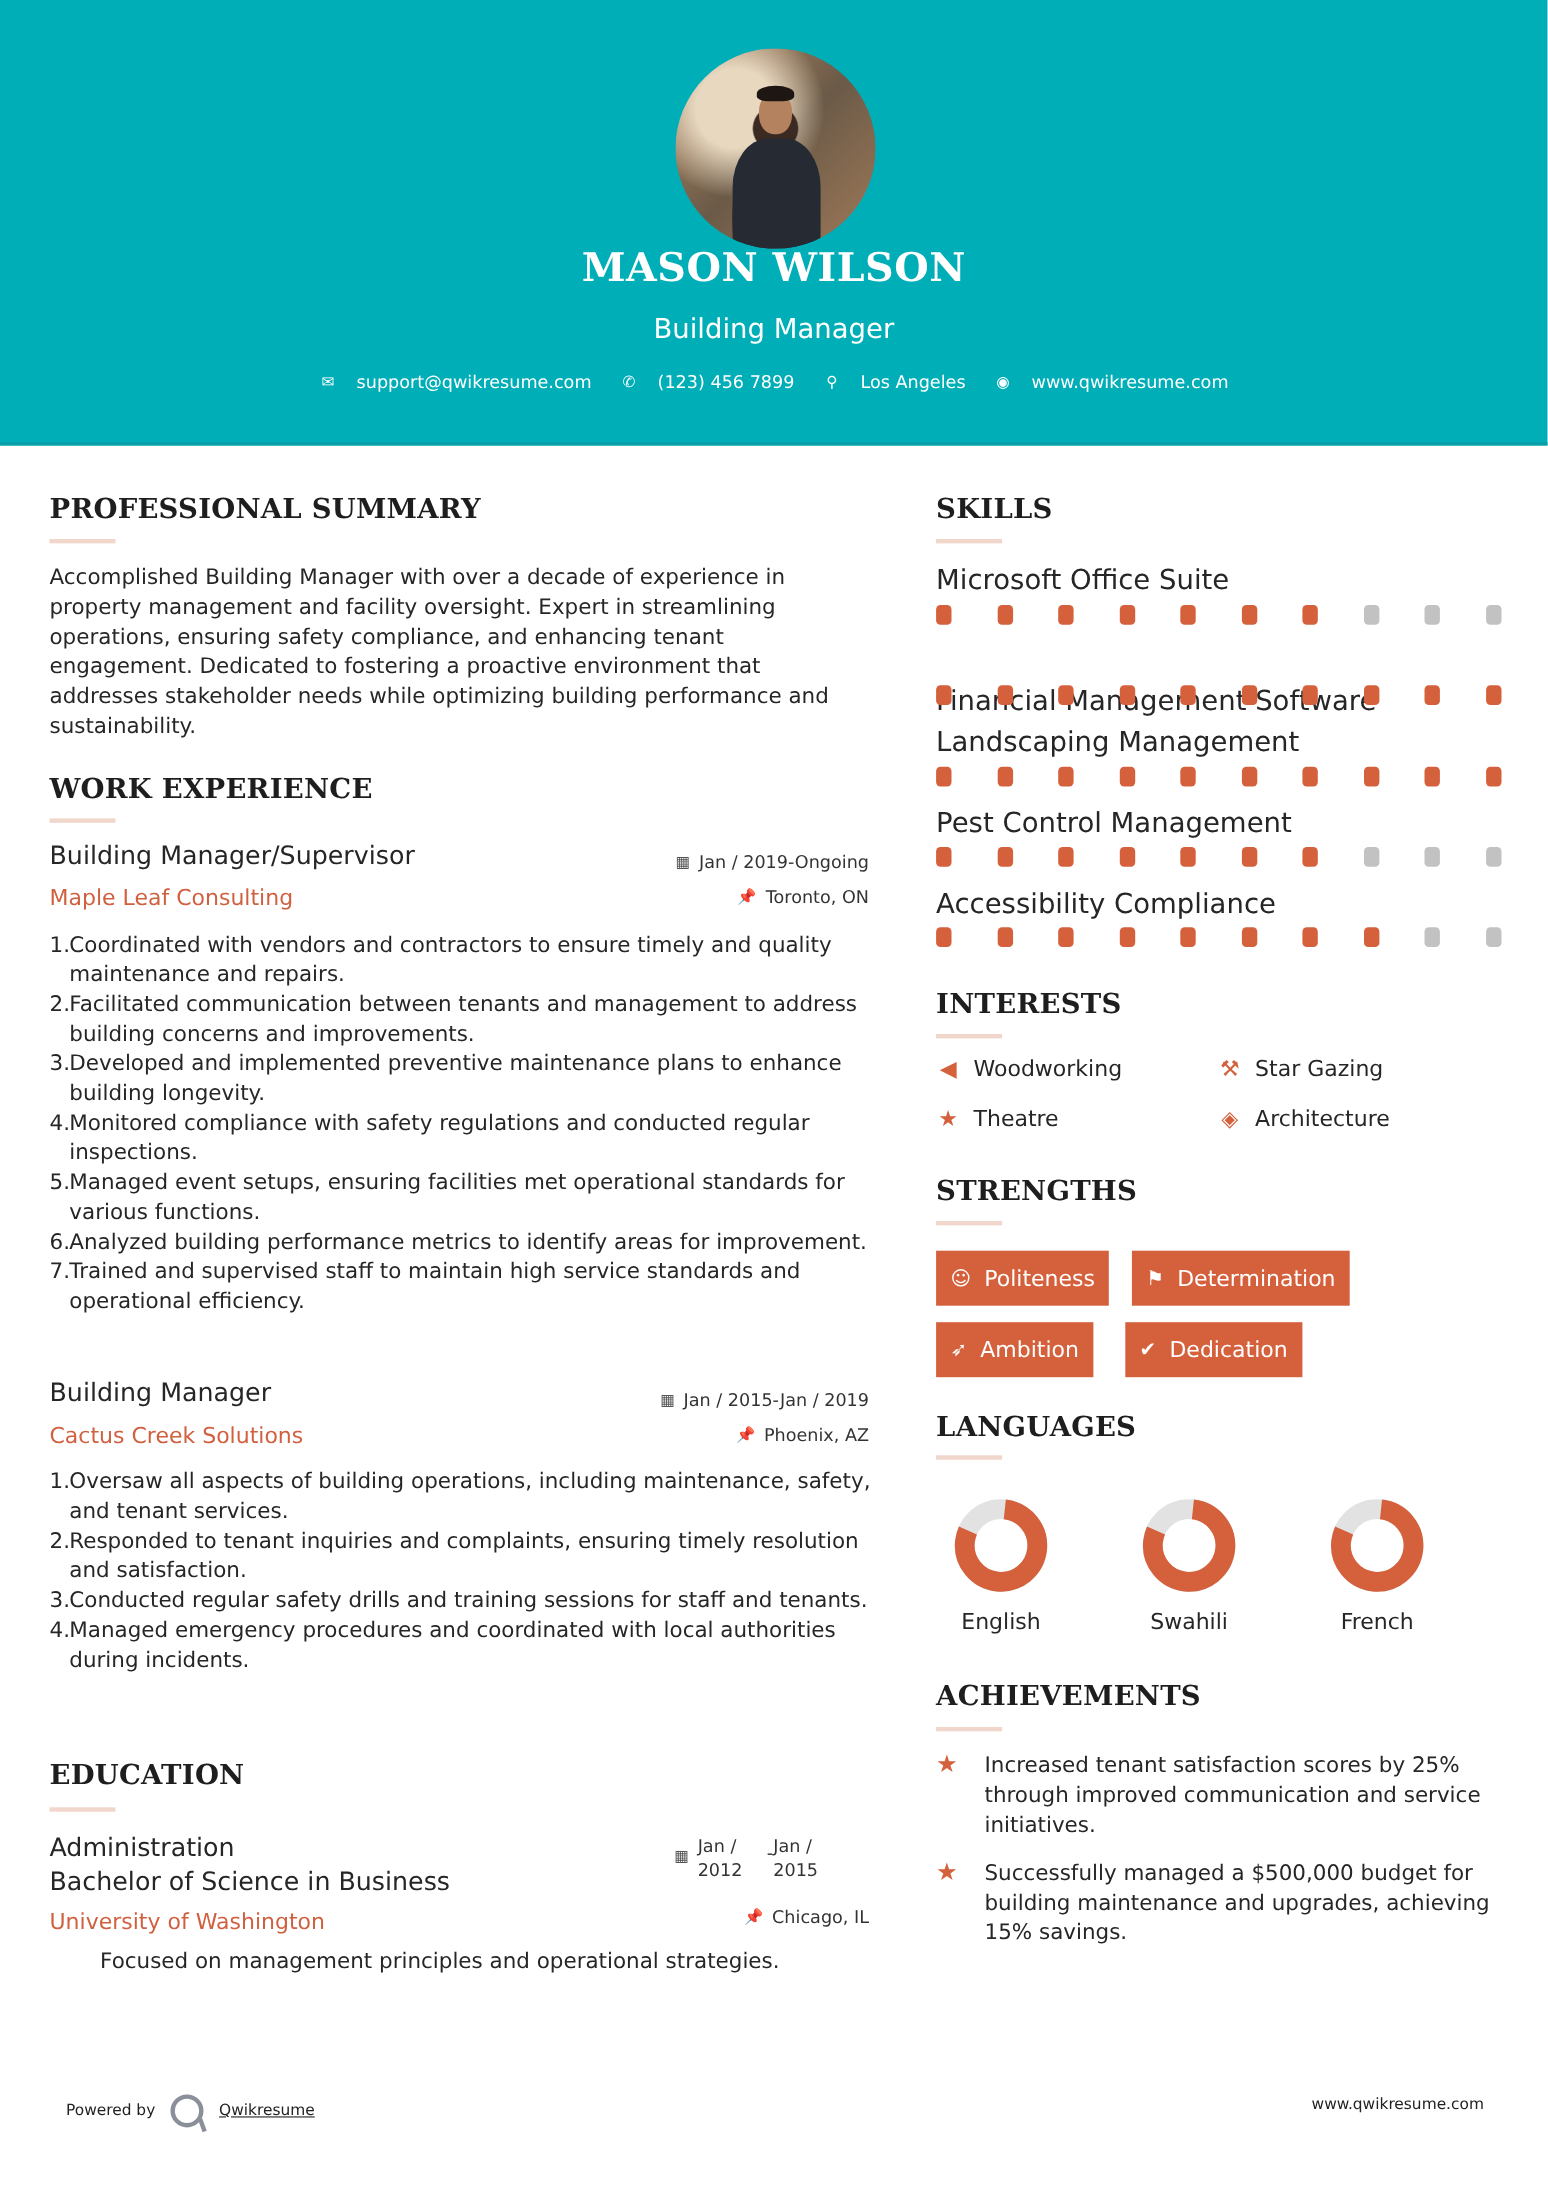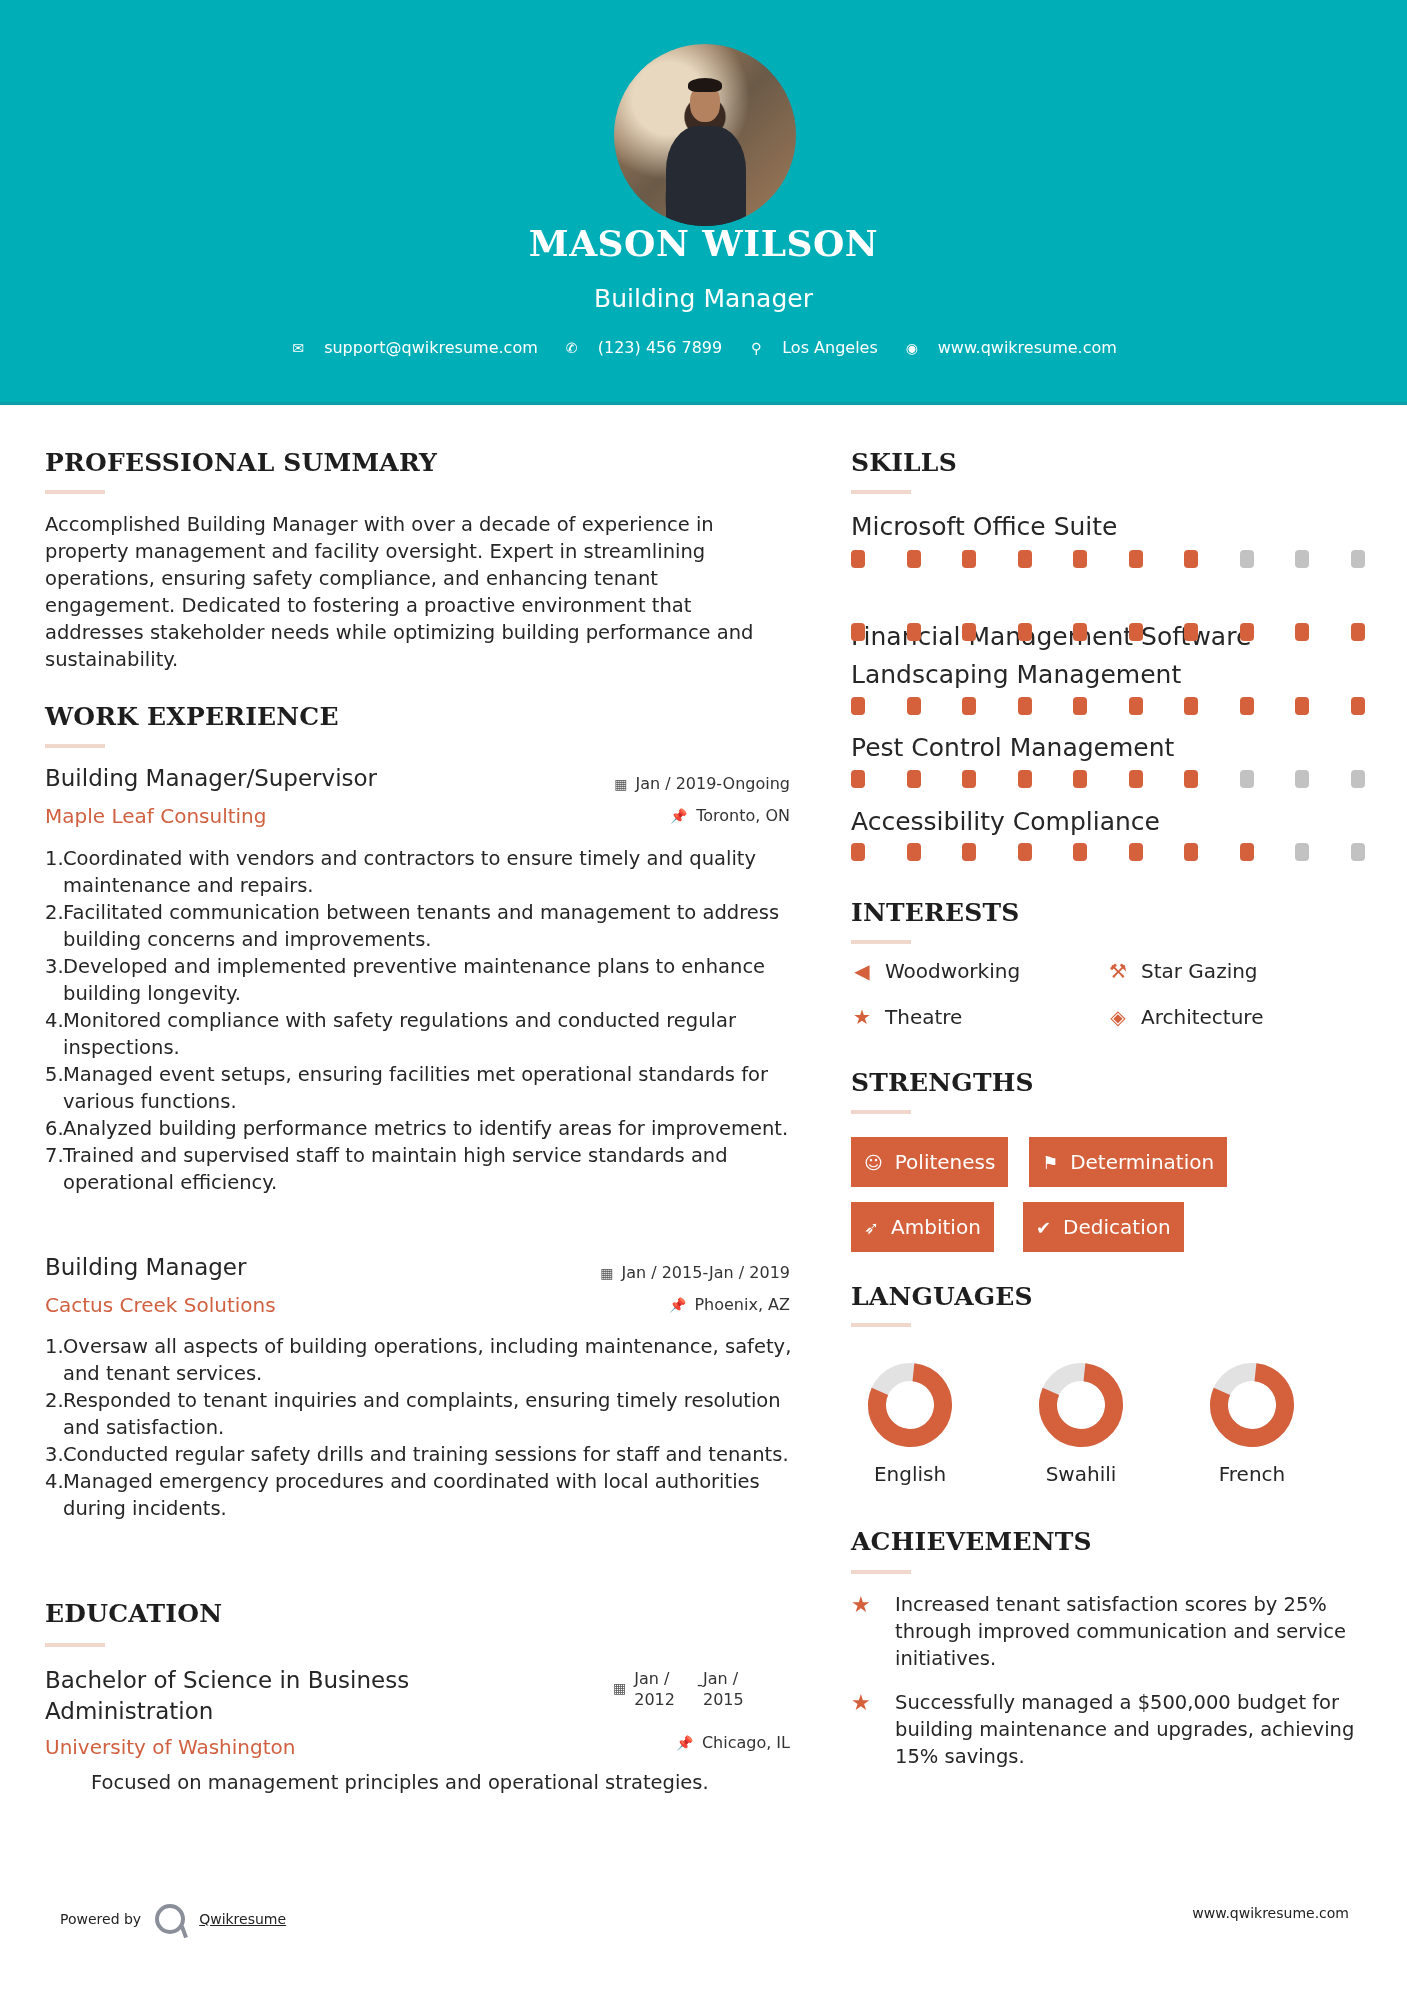--- a/index.html
+++ b/index.html
@@ -128,22 +128,22 @@
 <ol class="bullets" style="left:45px; top:1333px; width:750px;">
   <li><span class="num">1.</span><span>Oversaw all aspects of building operations, including maintenance, safety, and tenant services.</span></li>
   <li><span class="num">2.</span><span>Responded to tenant inquiries and complaints, ensuring timely resolution and satisfaction.</span></li>
   <li><span class="num">3.</span><span>Conducted regular safety drills and training sessions for staff and tenants.</span></li>
   <li><span class="num">4.</span><span>Managed emergency procedures and coordinated with local authorities during incidents.</span></li>
 </ol>
 
 <div class="section-title" style="left:45px; top:1599px;">EDUCATION</div>
 <div class="underline" style="left:45px; top:1643px;"></div>
 <div class="job-head" style="left:45px; top:1665px; line-height:31px;">
+  <div>Administration</div>
   <div>Bachelor of Science in Business</div>
-  <div>Administration</div>
 </div>
 <div style="position:absolute; left:613px; top:1668px; display:flex; font-size:16px; color:#333; line-height:21px;">
   <span style="font-size:14px; color:#555; margin-right:8px; margin-top:10px;">▦</span>
   <div>
       <div>Jan /</div>
       <div>2012</div>
     </div>
   <div style="margin-left:28px; position:relative;">
     <span style="position:absolute; left:-6px; top:6px;">-</span>
     <div>Jan /</div>

